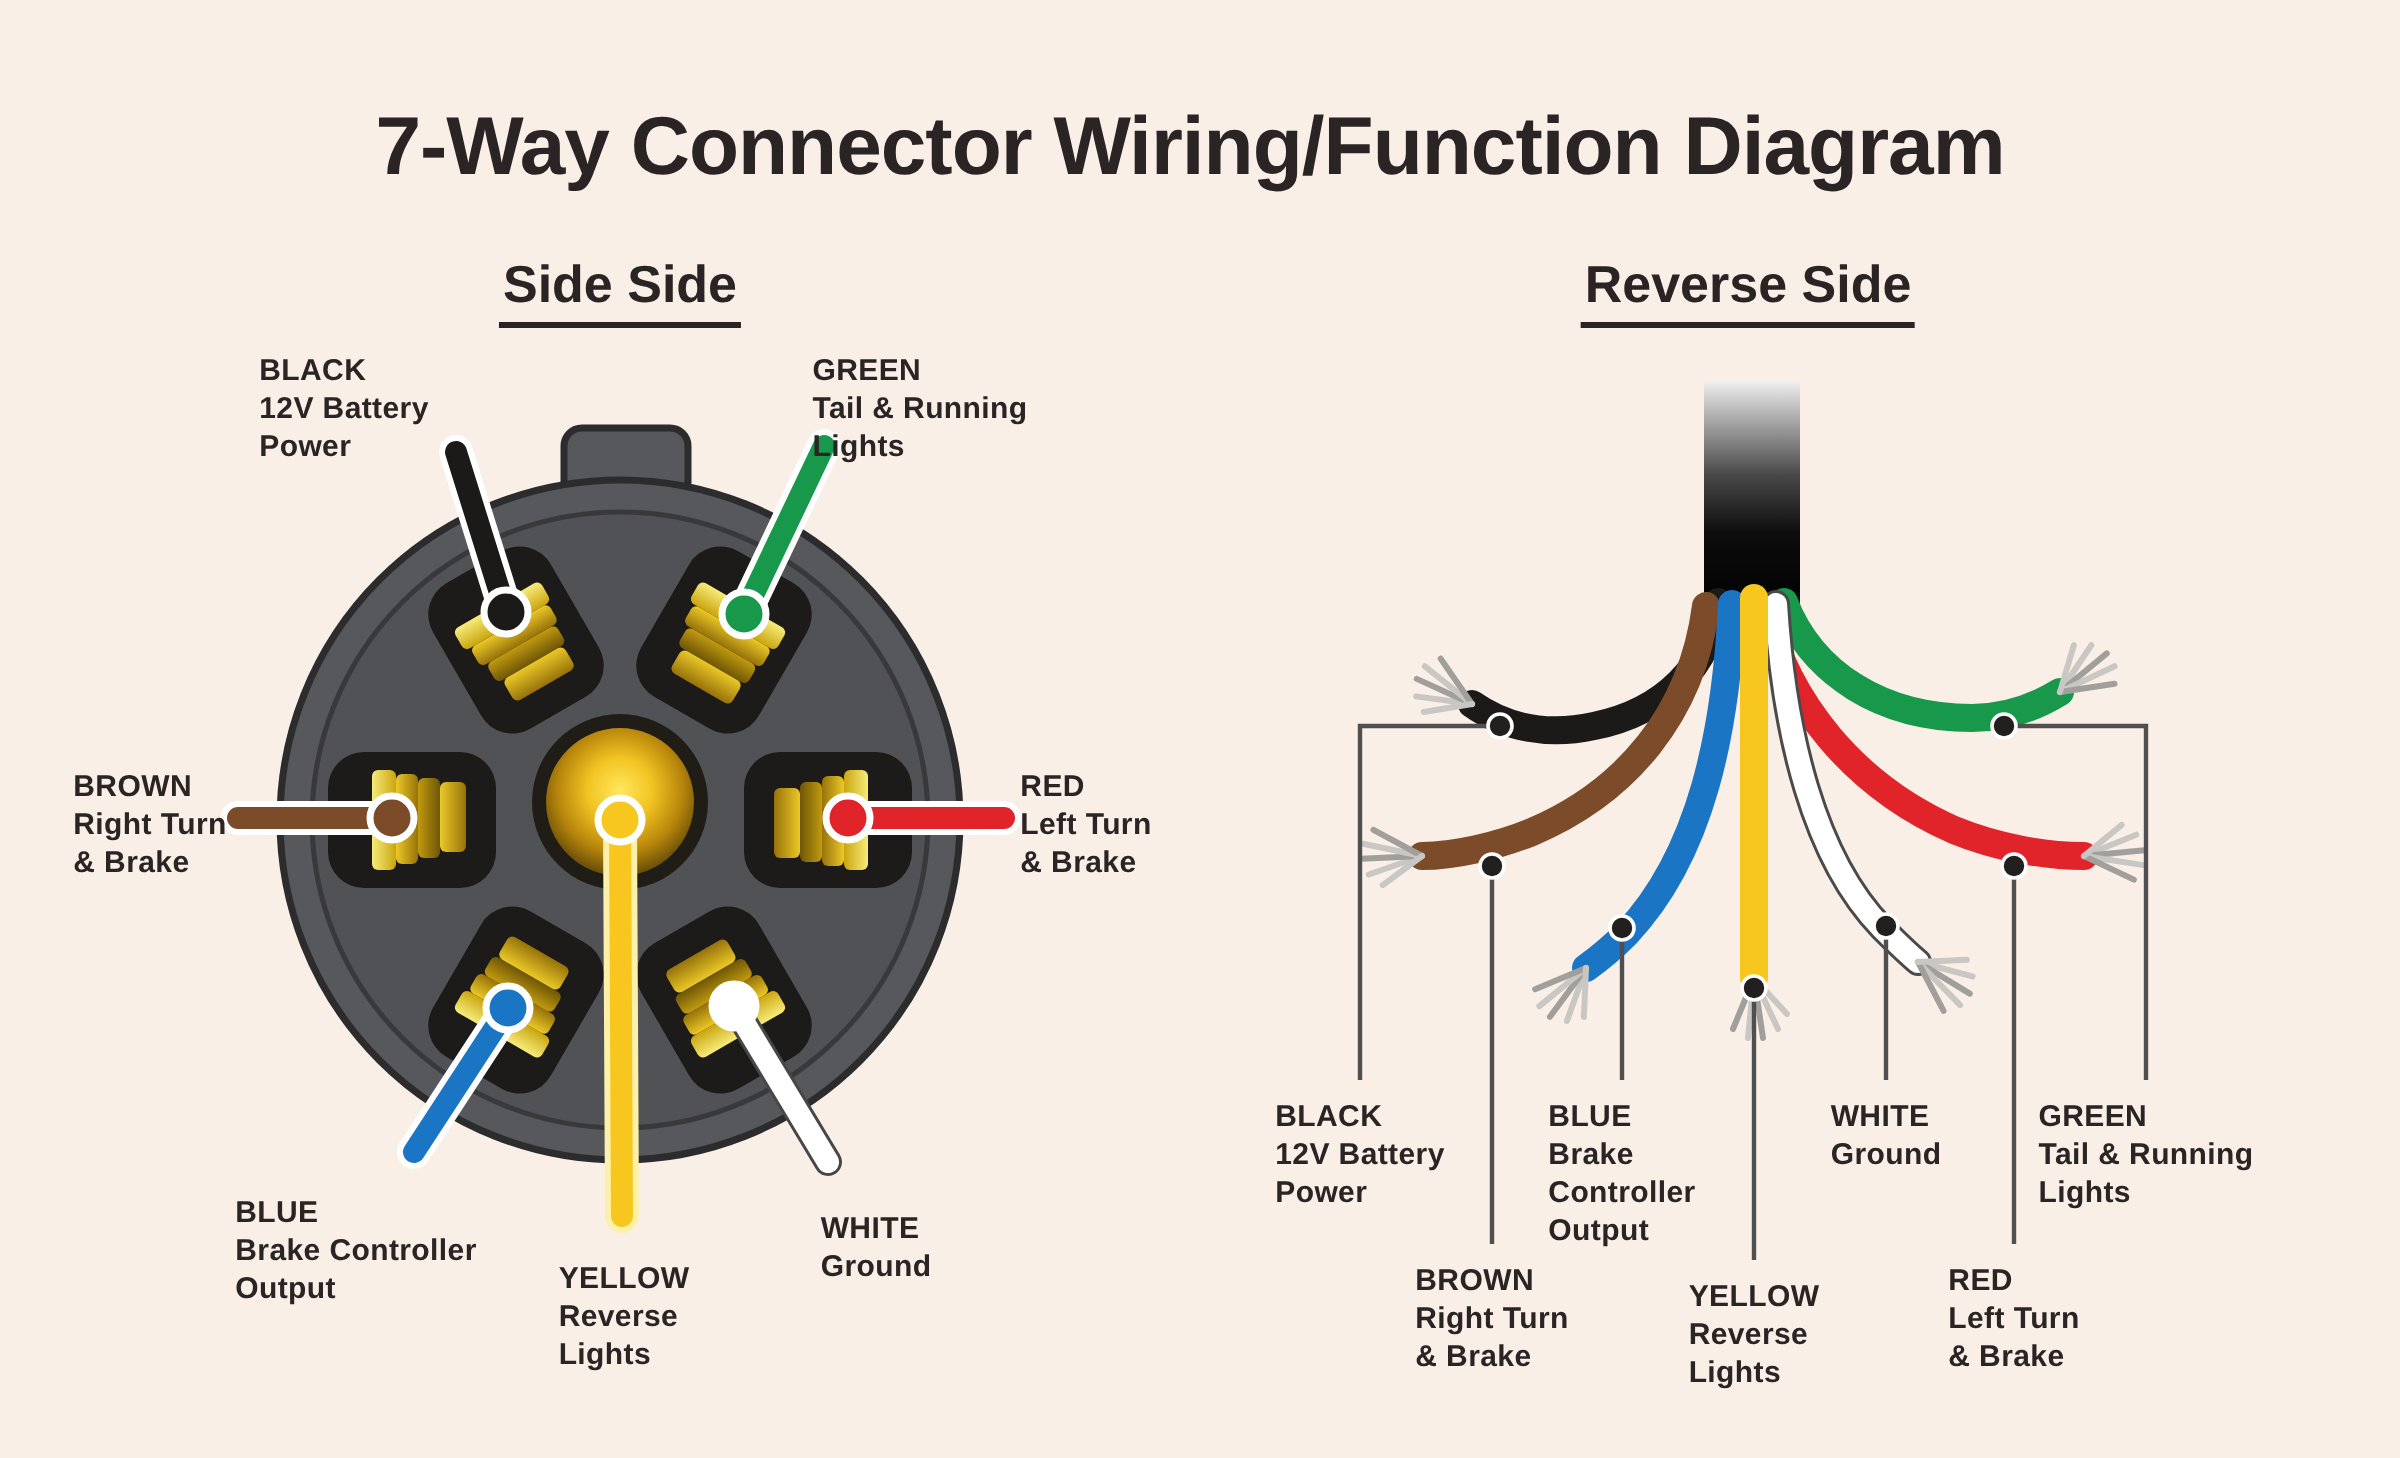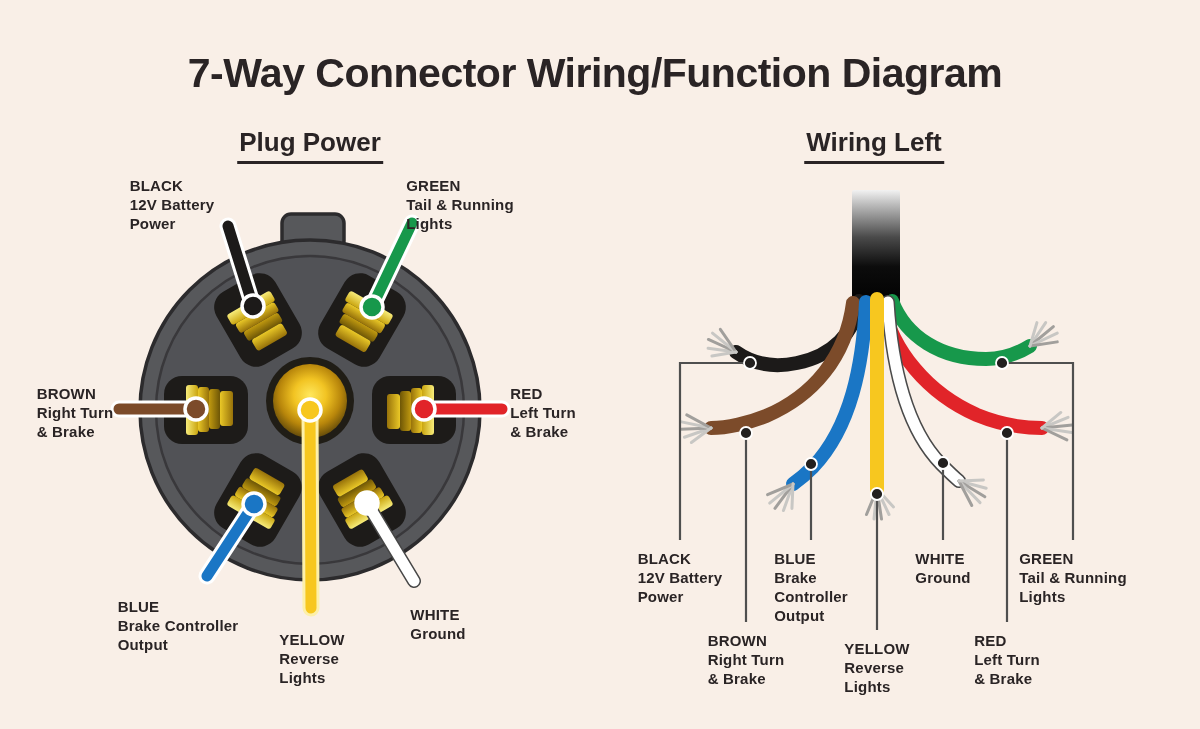--- a/index.html
+++ b/index.html
@@ -49,22 +49,22 @@
   .fray-line{stroke:#c8c7c4;stroke-width:2;stroke-linecap:round;}
   .fray-line.dk{stroke:#a19f9c;}
 </style>
 </head>
 <body>
 
 <div class="canvas">
 
   <h1 class="page-title">7-Way Connector Wiring/Function Diagram</h1>
 
-  <div class="side-heading plug">Plug Power</div>
-  <div class="side-heading wiring">Wiring Left</div>
+  <div class="side-heading plug">Side Side</div>
+  <div class="side-heading wiring">Reverse Side</div>
 
   <svg class="art" width="1200" height="729" viewBox="0 0 1200 729">
     <defs>
       <linearGradient id="cableGrad" x1="0" y1="0" x2="0" y2="1">
         <stop offset="0" stop-color="#f2f2f2"></stop>
         <stop offset="0.12" stop-color="#bdbdbd"></stop>
         <stop offset="0.40" stop-color="#4a4a4a"></stop>
         <stop offset="0.65" stop-color="#0c0c0c"></stop>
         <stop offset="1" stop-color="#000000"></stop>
       </linearGradient>

